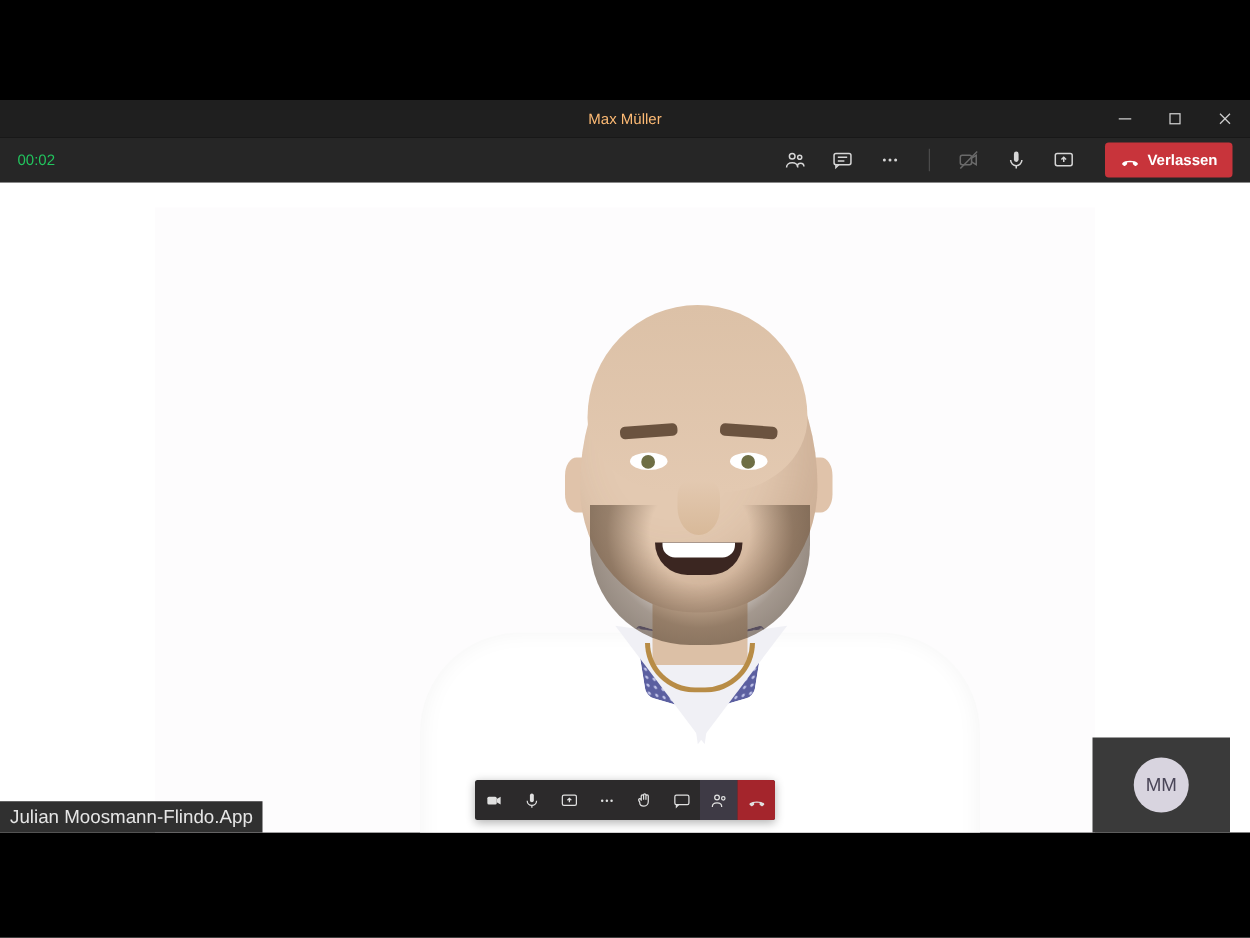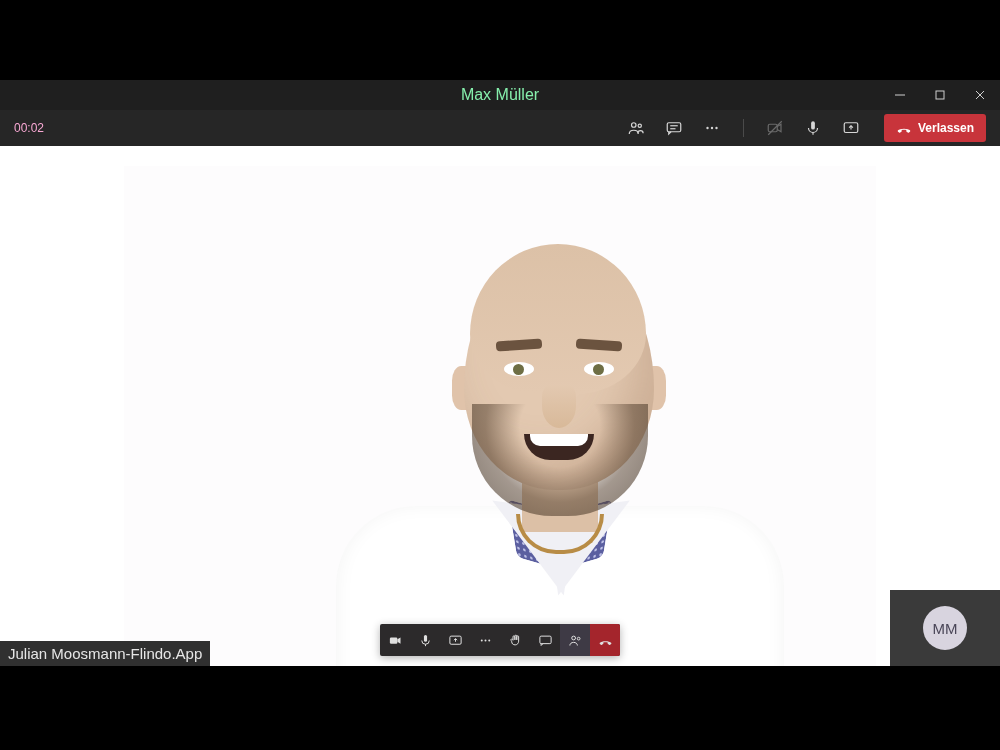--- a/index.html
+++ b/index.html
@@ -9,22 +9,22 @@
     position: absolute;
     left: 0; right: 0; top: 80px;
     background: #000;
   }
 
   .titlebar {
     height: 30px;
     background: #1f1f1f;
     display: flex;
     align-items: center;
-    color: #86efac;
-    font-size: 16px;
+    color: #fdba74;
+    font-size: 12px;
     position: relative;
   }
   .titlebar-title {
     position: absolute; left: 0; right: 0;
     text-align: center;
     pointer-events: none;
   }
   .win-controls {
     position: absolute;
     right: 0; top: 0;
@@ -224,35 +224,35 @@
     position: absolute;
     left: 0; bottom: 84px;
     background: rgba(30,30,30,0.92);
     color: #e6e6e6;
     font-size: 15px;
     padding: 4px 8px;
     font-weight: 500;
   }
   .avatar-box {
     position: absolute;
-    right: 0; bottom: 84px;
+    right: 16px; bottom: 84px;
     width: 110px; height: 76px;
     background: #3a3a3a;
     display:flex; align-items:center; justify-content:center;
   }
   .avatar-circle {
     width: 44px; height: 44px;
     border-radius: 50%;
     background: #d8d4df;
     color: #4a4658;
     display:flex; align-items:center; justify-content:center;
     font-size: 15px; font-weight: 500;
   }
 
-  .timer { font-size: 12px; color: #f9a8d4; }
+  .timer { font-size: 12px; color: #22c55e; }
 </style>
 </head>
 <body>
 
 <div class="window">
 
   <div class="titlebar">
     <div class="titlebar-title">Max Müller</div>
     <div class="win-controls">
       <div class="win-btn">

